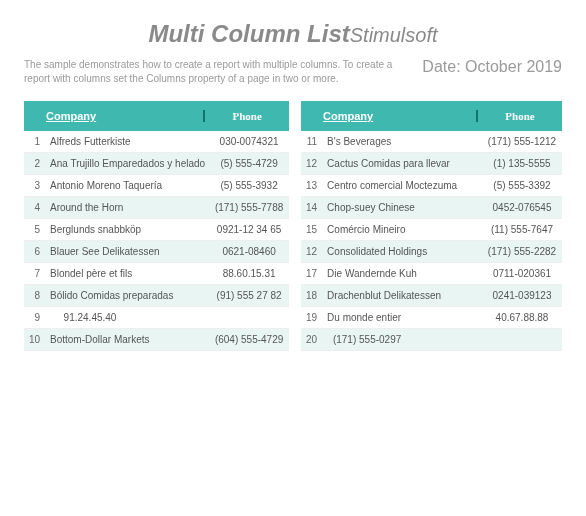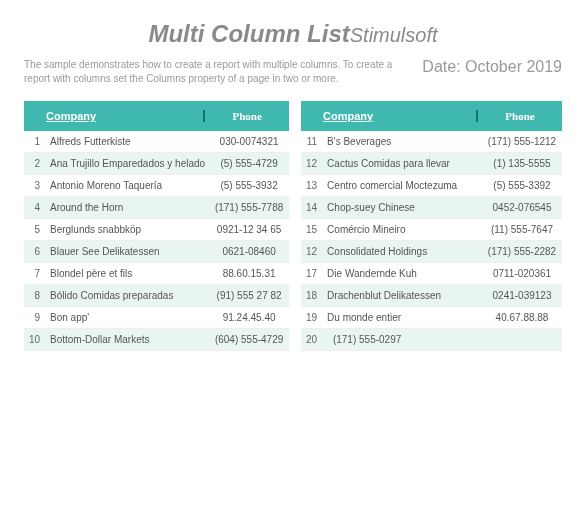--- a/index.html
+++ b/index.html
@@ -162,21 +162,20 @@
           <div class="cell-company">Blondel père et fils</div>
           <div class="cell-phone">88.60.15.31</div>
         </div>
         <div class="row alt">
           <div class="cell-num">8</div>
           <div class="cell-company">Bólido Comidas preparadas</div>
           <div class="cell-phone">(91) 555 27 82</div>
         </div>
         <div class="row">
           <div class="cell-num">9</div>
-          <div class="cell-company">Bon app'</div>
           <div class="cell-phone">91.24.45.40</div>
         </div>
         <div class="row alt">
           <div class="cell-num">10</div>
           <div class="cell-company">Bottom-Dollar Markets</div>
           <div class="cell-phone">(604) 555-4729</div>
         </div>
       </div>
   </div>
   <div class="col">

